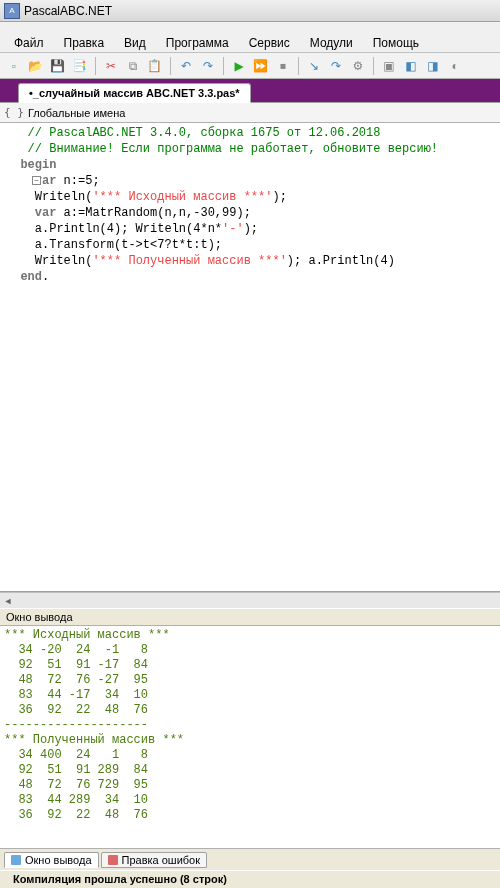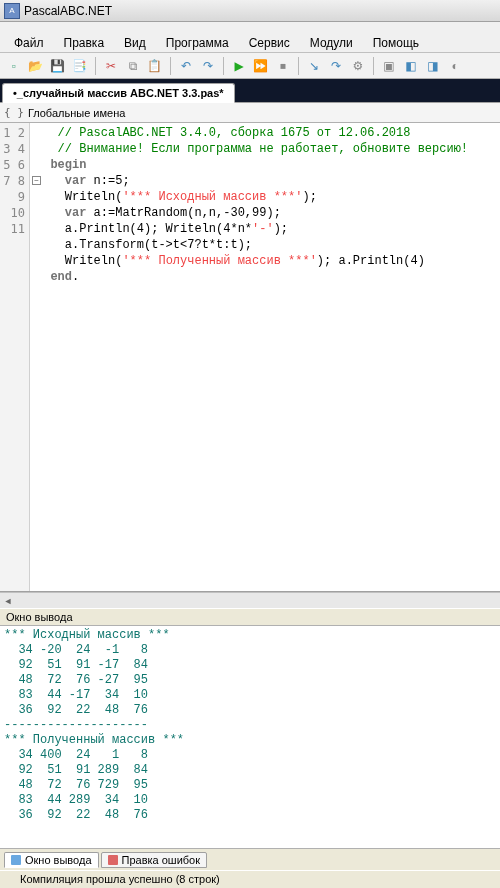--- a/index.html
+++ b/index.html
@@ -59,25 +59,25 @@
   .tbtn {
     width: 20px; height: 20px;
     display: flex; align-items: center; justify-content: center;
     border: 1px solid transparent;
     font-size: 12px;
   }
   .tsep { width: 1px; height: 18px; background: #b8b8b8; margin: 0 3px; }
   
   .tabstrip {
     height: 24px;
-    background: #0f172a;
+    background: #701a75;
     border-bottom: 1px solid #a0a0a0;
     display: flex;
     align-items: flex-end;
-    padding-left: 2px;
+    padding-left: 18px;
   }
   .tab {
     background: #fff;
     border: 1px solid #a0a0a0;
     border-bottom: 1px solid #fff;
     padding: 3px 10px;
     font-size: 11px;
     font-weight: bold;
     position: relative;
     top: 1px;
@@ -160,21 +160,21 @@
   }
   .output {
     height: 222px;
     background: #fff;
     font-family: Consolas, "Courier New", monospace;
     font-size: 12px;
     line-height: 15px;
     white-space: pre;
     padding: 2px 4px;
     overflow: auto;
-    color: #0f766e;
+    color: #4d7c0f;
   }
   
   .bottomtabs {
     height: 22px;
     background: #ece9d8;
     border-top: 1px solid #b0b0b0;
     display: flex;
     align-items: center;
     padding-left: 4px;
     gap: 2px;
@@ -188,22 +188,23 @@
     align-items: center;
     gap: 4px;
     border-radius: 2px 2px 0 0;
   }
   .btab.active { background: #fff; border-bottom-color: #fff; }
   .btab .dot { width: 10px; height: 10px; display: inline-block; border-radius: 1px; }
   .statusbar {
     height: 18px;
     background: #ece9d8;
     border-top: 1px solid #fff;
-    padding: 2px 20px;
-    font-size: 11px;
+    padding: 2px 13px;
+    font-size: 11px;
+    font-weight: bold;
   }
 </style>
 </head>
 <body>
 
 <div class="titlebar">
   <span class="appicon">A</span>
   <span>PascalABC.NET</span>
 </div>
 
@@ -247,32 +248,20 @@
 <div class="tabstrip">
   <div class="tab">•_случайный массив ABC.NET 3.3.pas*</div>
 </div>
 
 <div class="namesbar">
   <span class="brace">{ }</span>
   <span>Глобальные имена</span>
 </div>
 
 <div class="editor-wrap">
-  <div class="gutter" id="gutter">1
-2
-3
-4
-5
-6
-7
-8
-9
-10
-11
-</div>
   <div class="code" id="code"><div><span class="c-com">   // PascalABC.NET 3.4.0, сборка 1675 от 12.06.2018</span></div><div><span class="c-com">   // Внимание! Если программа не работает, обновите версию!</span></div><div><span class=""></span></div><div><span class="c-kw">  begin</span></div><div><span class="">    </span><span class="c-kw">var</span><span class=""> n:=5;</span></div><div><span class="">    Writeln(</span><span class="c-str">'*** Исходный массив ***'</span><span class="">);</span></div><div><span class="">    </span><span class="c-kw">var</span><span class=""> a:=MatrRandom(n,n,-30,99);</span></div><div><span class="">    a.Println(4); Writeln(4*n*</span><span class="c-str">'-'</span><span class="">);</span></div><div><span class="">    a.Transform(t-&gt;t&lt;7?t*t:t);</span></div><div><span class="">    Writeln(</span><span class="c-str">'*** Полученный массив ***'</span><span class="">); a.Println(4)</span></div><div><span class="c-kw">  end</span><span class="">.</span></div></div>
 <div class="foldmark" style="top: 53px;">−</div>
   </div>
 <div class="scrollbar-h"></div>
 
 <div class="outlabel">Окно вывода</div>
 <div class="output">*** Исходный массив ***
   34 -20  24  -1   8
   92  51  91 -17  84
   48  72  76 -27  95

